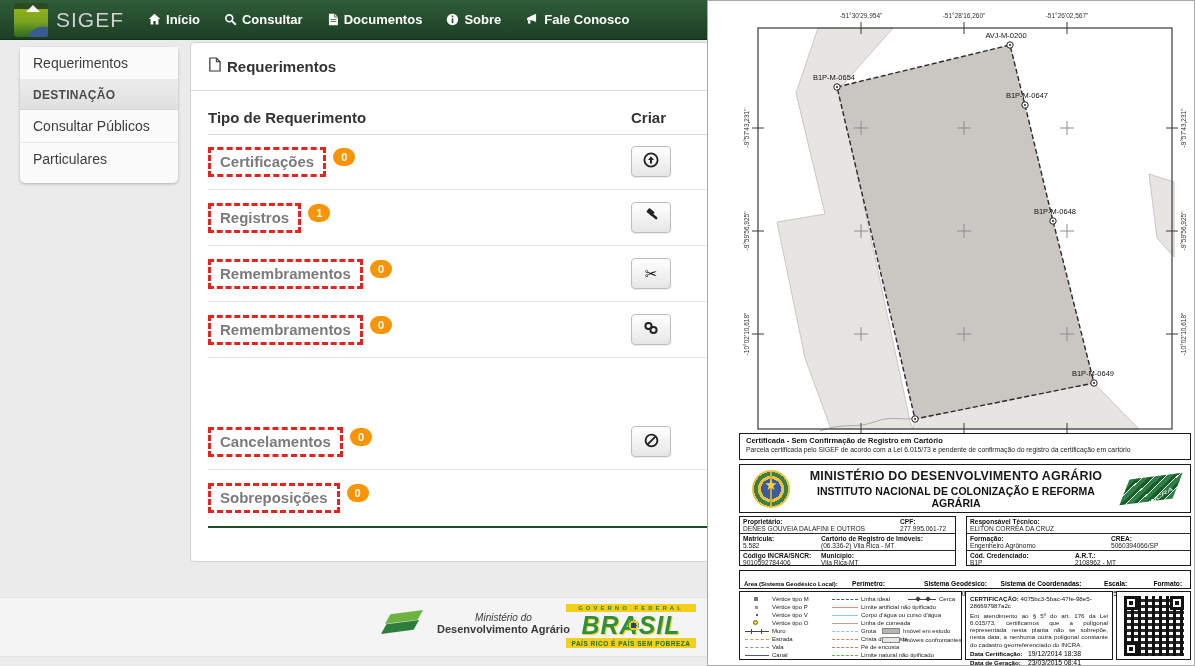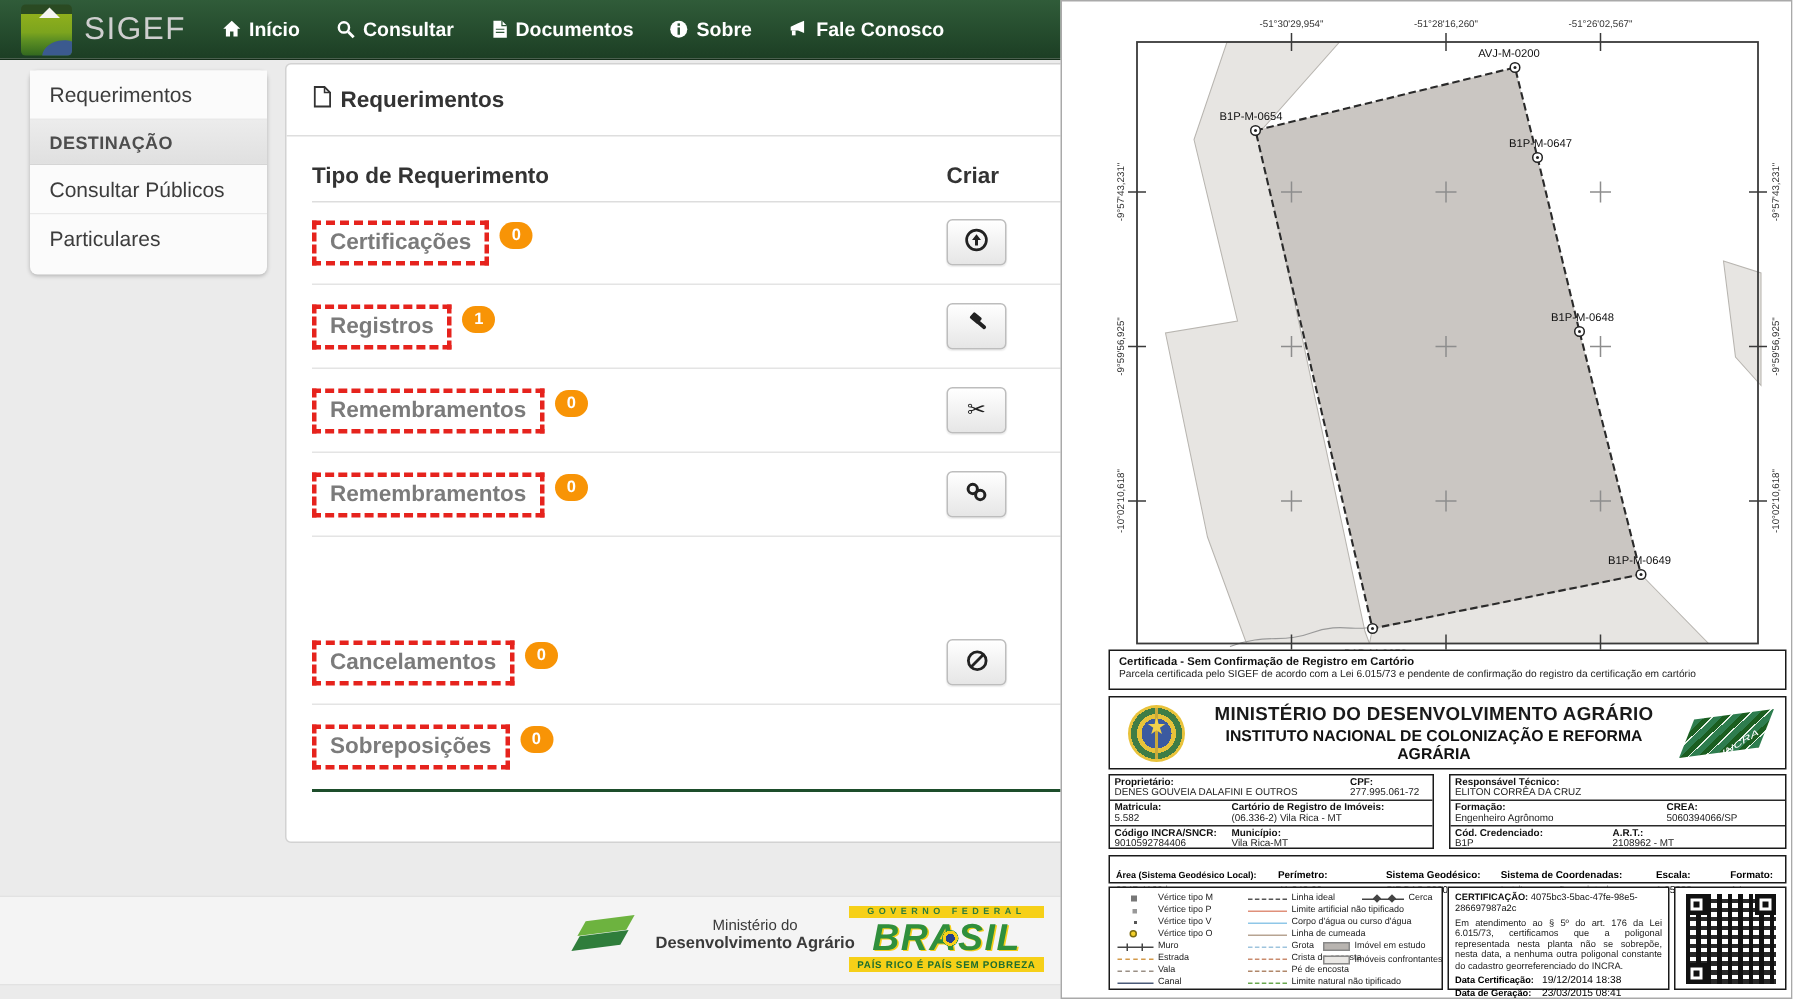--- a/index.html
+++ b/index.html
@@ -52,21 +52,21 @@
   .green-line { position:absolute; left:17px; top:483px; width:970px; border-top:2px solid #1d4d2b; }
 
   
   .footer { position:absolute; left:0; top:597px; width:1195px; height:60px; background:#f4f4f4;
     border-top:1px solid #e2e2e2; border-bottom:1px solid #e2e2e2; }
   .mda { position:absolute; left:385px; top:12px; display:flex; align-items:center; gap:12px; }
   .mda-icon { width:40px; height:26px; position:relative; }
   .mda-icon .s1 { position:absolute; left:4px; top:2px; width:30px; height:10px; background:#6db33f; transform:skewX(-35deg) rotate(-8deg); }
   .mda-icon .s2 { position:absolute; left:0px; top:12px; width:30px; height:10px; background:#2f7d3b; transform:skewX(-35deg) rotate(-8deg); }
   .mda-text { text-align:center; color:#3a3a3a; }
-  .mda-line1 { font-size:10px; }
+  .mda-line1 { font-size:10px;font-style:italic; }
   .mda-line2 { font-size:11px; font-weight:bold; }
   .brasil { position:absolute; left:566px; top:6px; width:130px; height:48px; text-align:center; }
   .brasil-top { font-size:6px; letter-spacing:3px; color:#2f7d3b; font-weight:bold;
     background:linear-gradient(90deg,#f6d018,#f6d018); padding:1px 0; }
   .brasil-word { font-size:25px; font-weight:bold; font-style:italic; color:#2f8f3c; line-height:26px;
     text-shadow:1px 1px 0 #f6d018; letter-spacing:1px; position:relative; }
   .brasil-word .flag { position:absolute; left:62px; top:8px; width:11px; height:11px; border-radius:50%;
     background:radial-gradient(circle at 50% 50%, #24408e 0 3px, #f6d018 3px 5px, #2f8f3c 5px); }
   .brasil-bottom { background:#f6d018; color:#1e6e2e; font-size:6.5px; font-weight:bold; letter-spacing:.5px; padding:2px 0 1px; }
 

